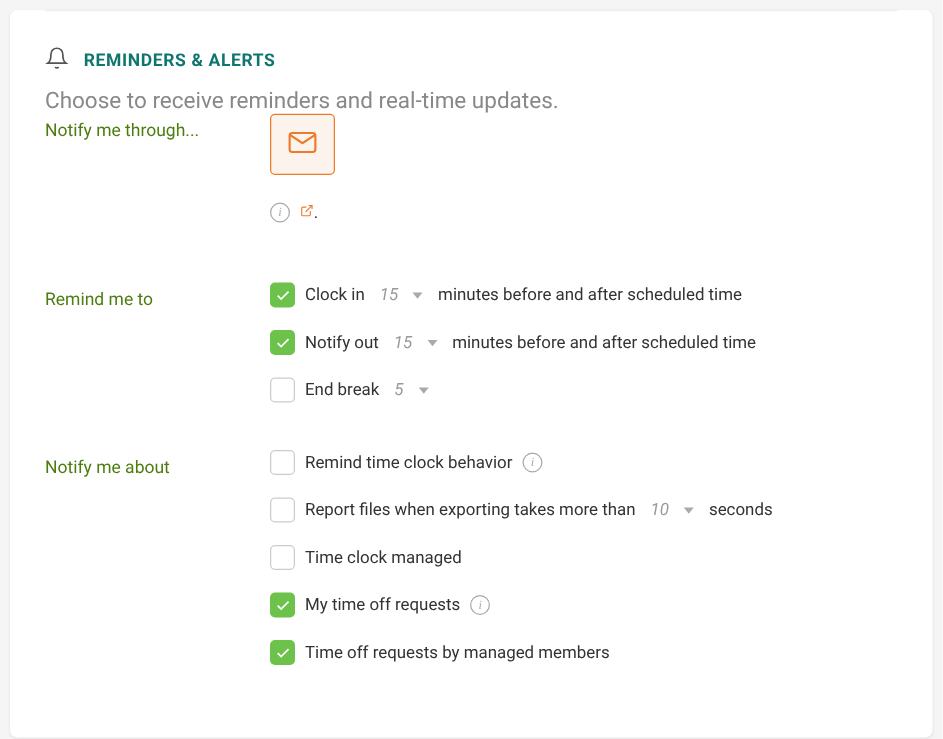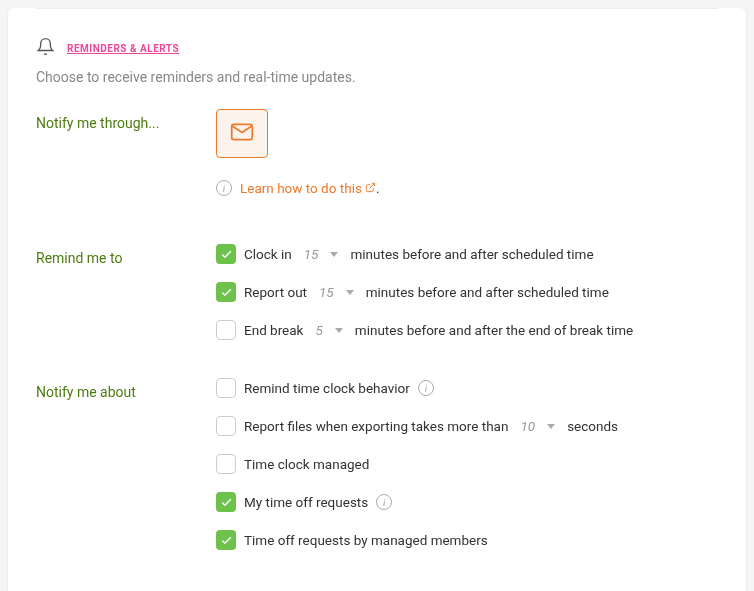--- a/index.html
+++ b/index.html
@@ -31,29 +31,27 @@
     gap: 12px;
     margin-bottom: 10px;
   }
   .bell-icon svg {
     width: 19px;
     height: 19px;
     stroke: #555;
   }
   .section-title {
     font-weight: 700;
-    font-size: 10px;
+    font-size: 14px;
     letter-spacing: 0.5px;
-    color: #ec4899;
-    text-decoration: underline;
+    color: #0f766e;
   }
   .section-subtitle {
     color: #888;
-    font-size: 14px;
-    margin-bottom: 24px;
+    font-size: 18px;
   }
   .row {
     display: flex;
     align-items: flex-start;
     margin-bottom: 20px;
   }
   .row-label {
     width: 180px;
     flex-shrink: 0;
     color: #4d7c0f;
@@ -191,21 +189,20 @@
           <svg viewBox="0 0 24 24" stroke-width="1.6">
             <rect x="2.5" y="5" width="19" height="14" rx="2"></rect>
             <path d="M3 6.5l9 6 9-6"></path>
           </svg>
         </span>
       </div>
       <div class="info-line">
         <span class="info-icon">i</span>
         <span>
           <a class="learn-link">
-            <span>Learn how to do this</span>
             <span class="ext-link-icon">
               <svg viewBox="0 0 24 24" stroke-width="2">
                 <path d="M18 13v6a2 2 0 0 1-2 2H5a2 2 0 0 1-2-2V8a2 2 0 0 1 2-2h6"></path>
                 <polyline points="15 3 21 3 21 9"></polyline>
                 <line x1="10" y1="14" x2="21" y2="3"></line>
               </svg>
             </span>
           </a><span>.</span>
         </span>
       </div>
@@ -229,36 +226,35 @@
         </span>
         <span>minutes before and after scheduled time</span>
       </div>
 
       <div class="option-row">
         <span class="checkbox checked">
           <svg viewBox="0 0 24 24">
               <polyline points="4 12 9 17 20 6"></polyline>
             </svg>
         </span>
-        <span>Report out</span>
+        <span>Notify out</span>
         <span class="select-mini">
           <span>15</span>
           <span class="chevron-down"></span>
         </span>
         <span>minutes before and after scheduled time</span>
       </div>
 
       <div class="option-row">
         <span class="checkbox unchecked"></span>
         <span>End break</span>
         <span class="select-mini">
           <span>5</span>
           <span class="chevron-down"></span>
         </span>
-        <span>minutes before and after the end of break time</span>
       </div>
 
     </div>
   </div>
 
   <div class="row">
     <div class="row-label">Notify me about</div>
     <div class="row-content">
 
       <div class="option-row">

